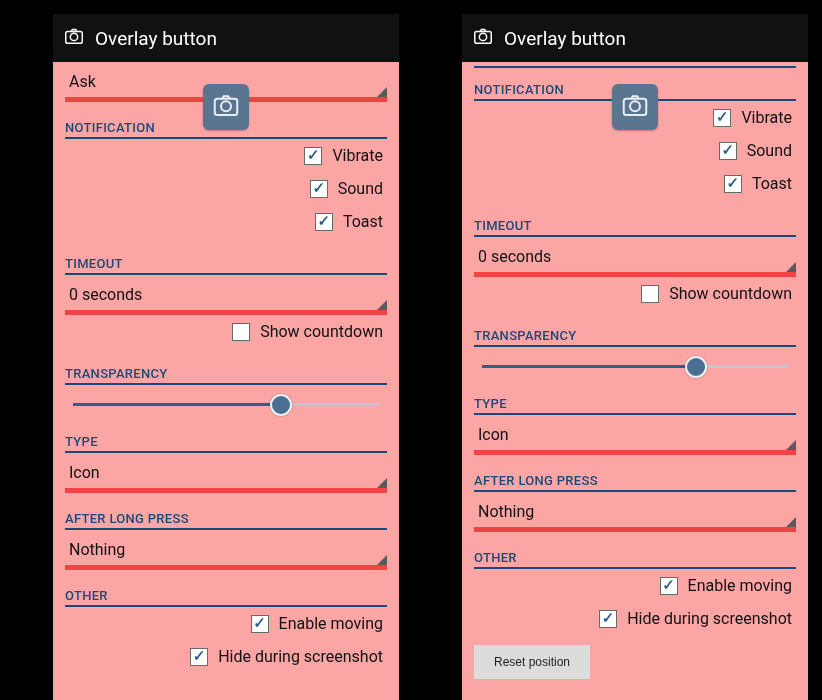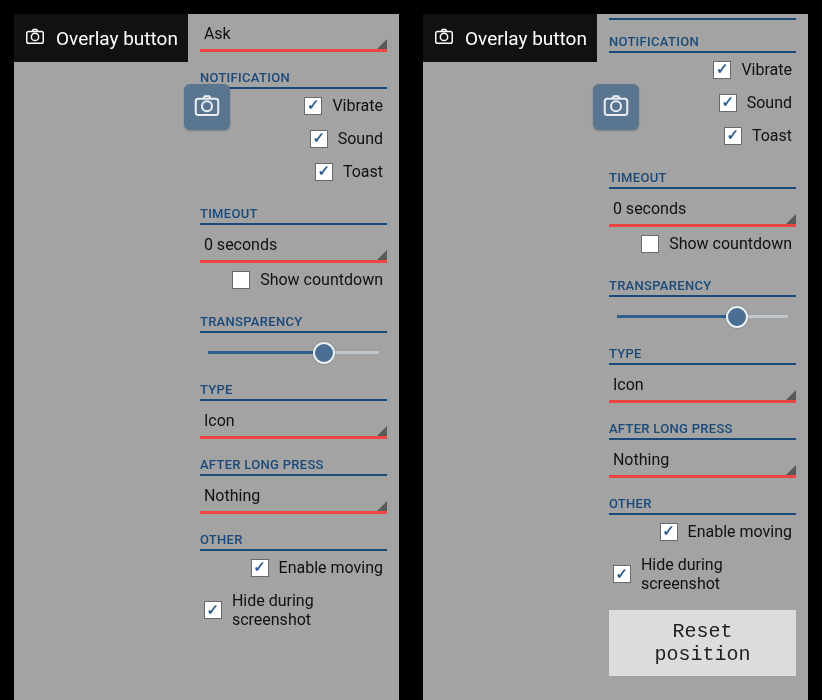--- a/index.html
+++ b/index.html
@@ -8,25 +8,26 @@
     font-family: Roboto, "Helvetica Neue", Arial, sans-serif;
     width: 822px;
     height: 700px;
     overflow: hidden;
     display: flex;
     gap: 24px;
     padding: 14px 14px 0 14px;
   }
   .pane {
     flex: 1;
-    background: #a3a3a3;
-    display: flex;
-    flex-direction: row;
+    background: #fca5a5;
+    display: flex;
+    flex-direction: column;
     overflow: hidden;
     position: relative;
+    margin-left: 39px;
   }
   .titlebar {
     background: #111;
     color: #fff;
     height: 48px;
     display: flex;
     align-items: center;
     padding: 0 10px;
     gap: 10px;
     font-size: 19px;
@@ -42,21 +43,21 @@
     font-size: 13px;
     letter-spacing: 0.3px;
     margin-top: 18px;
     padding-bottom: 2px;
     border-bottom: 2px solid #1a4a7a;
     font-weight: 500;
   }
   .section-header.tight { margin-top: 8px; }
   .spinner {
     position: relative;
-    border-bottom: 3px solid #ef4444;
+    border-bottom: 5px solid #ef4444;
     padding: 10px 4px 6px 4px;
     font-size: 16px;
     color: #111;
     cursor: pointer;
   }
   .spinner::after {
     content: "";
     position: absolute;
     right: 0;
     bottom: 0;
@@ -126,27 +127,26 @@
     display: flex;
     align-items: center;
     justify-content: center;
     z-index: 10;
     box-shadow: 0 1px 2px rgba(0,0,0,0.25);
   }
   .overlay-badge svg { width: 30px; height: 30px; }
   .flat-button {
     margin-top: 10px;
     display: inline-block;
-    padding: 10px 28px;
+    padding: 10px 20px;
     background: #dcdcdc;
     color: #222;
-    font-size: 20px;
+    font-size: 12px;
     border: none;
     cursor: pointer;
-    font-family: Liberation Mono, monospace;
   }
   .stub-line {
     height: 2px;
     background: #1a4a7a;
     margin-top: 4px;
   }
 </style>
 </head>
 <body>
 

